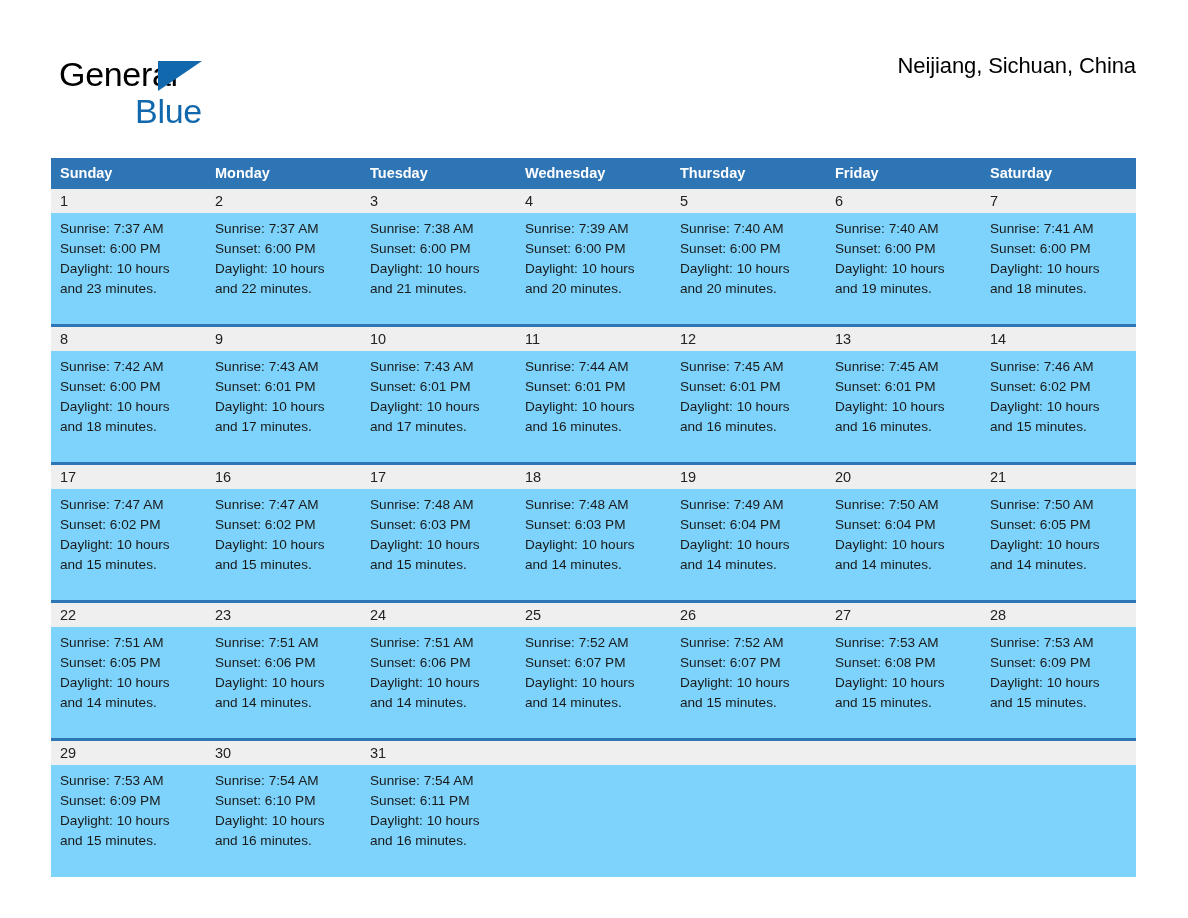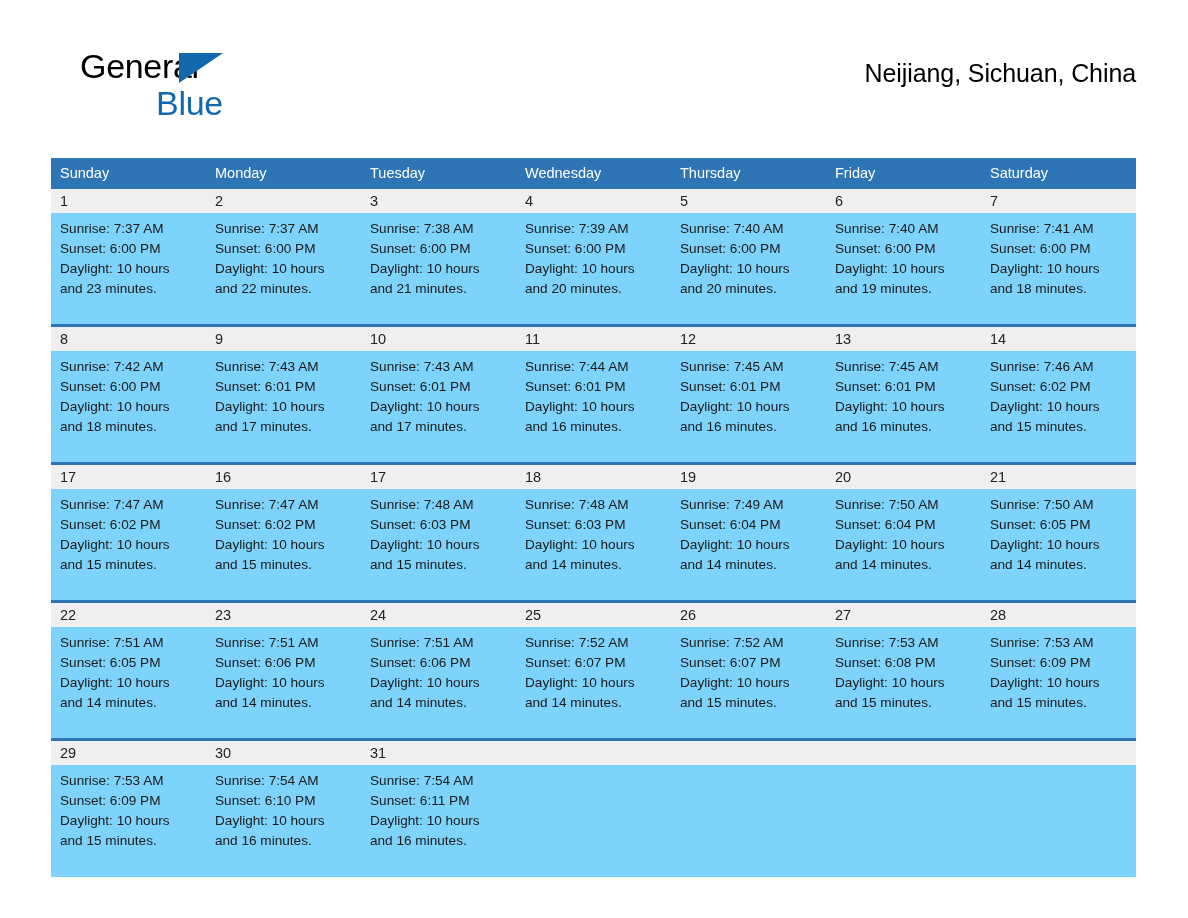--- a/index.html
+++ b/index.html
@@ -26,24 +26,23 @@
   .masthead {
     position: absolute;
     left: 51px;
     top: 44px;
     right: 52px;
     height: 104px;
   }
   .brand {
     position: absolute;
     left: 8px;
-    top: 2px;
+    top: 10px;
     width: 260px;
     height: 82px;
-    margin-left: 21px;
   }
   .brand-general {
     position: absolute;
     left: 0;
     top: 0;
     font-size: 34px;
     line-height: 40px;
     letter-spacing: -0.3px;
     color: #000000;
     font-weight: 400;
@@ -77,22 +76,22 @@
   }
   .cal-title {
     font-size: 41px;
     line-height: 54px;
     font-weight: 400;
     color: #000000;
     letter-spacing: -0.2px;
     white-space: nowrap;
   }
   .cal-subtitle {
-    margin-top: 14px;
-    font-size: 25px;
+    margin-top: 7px;
+    font-size: 22px;
     line-height: 30px;
     font-weight: 400;
     color: #000000;
     letter-spacing: -0.1px;
     white-space: nowrap;
   }
 
   
   .calendar {
     position: absolute;
@@ -105,21 +104,21 @@
     background: #2e75b6;
     height: 31px;
   }
   .cal-head .dow {
     flex: 1 1 0;
     box-sizing: border-box;
     padding: 6px 0 0 9px;
     font-size: 14.5px;
     line-height: 19px;
     color: #ffffff;
-    font-weight: 400;
+    font-weight: 700;
     white-space: nowrap;
     overflow: hidden;
   }
 
   .week {
     position: relative;
   }
   .week + .week {
     border-top: 3px solid #2e75b6;
   }

